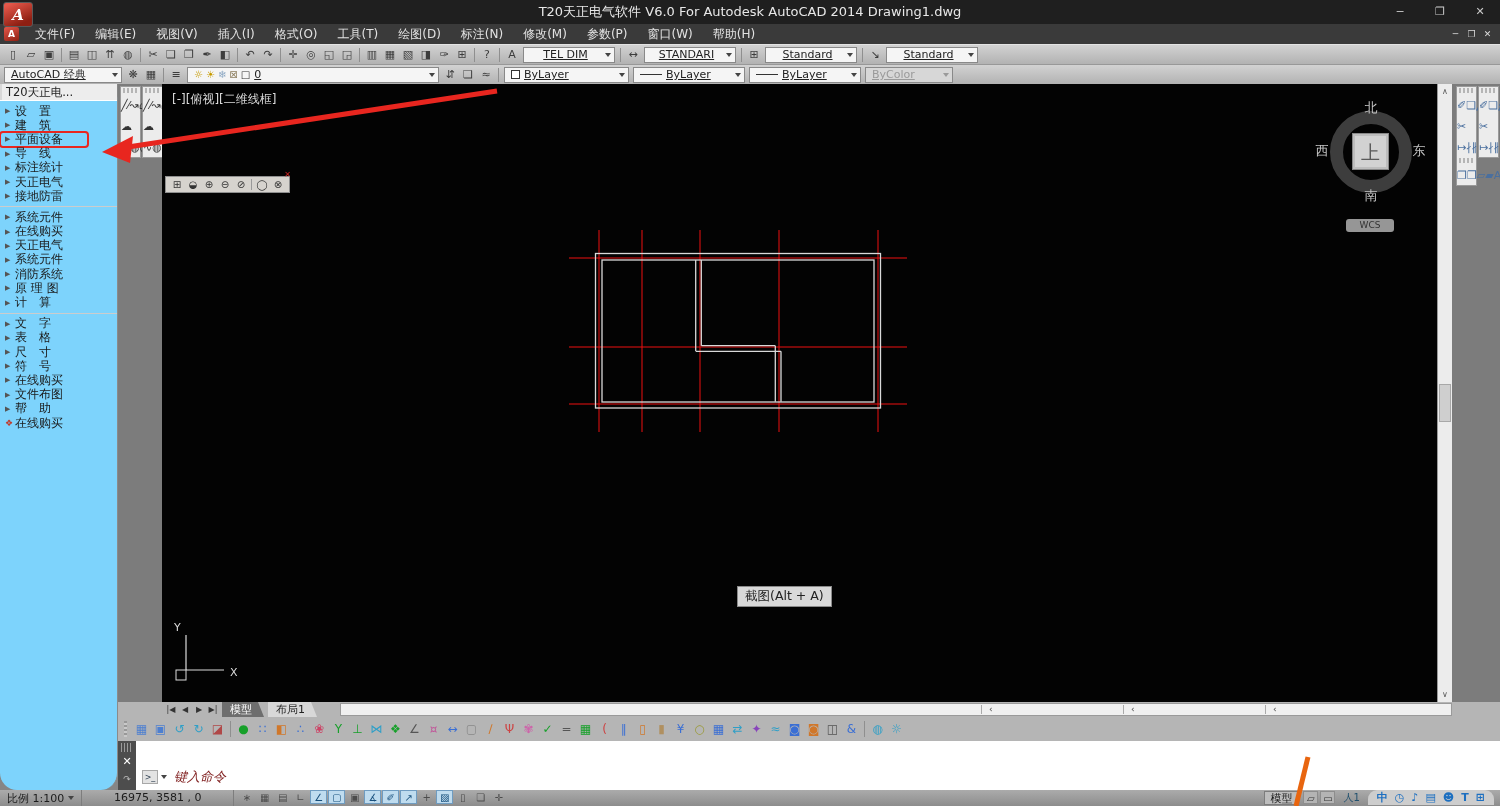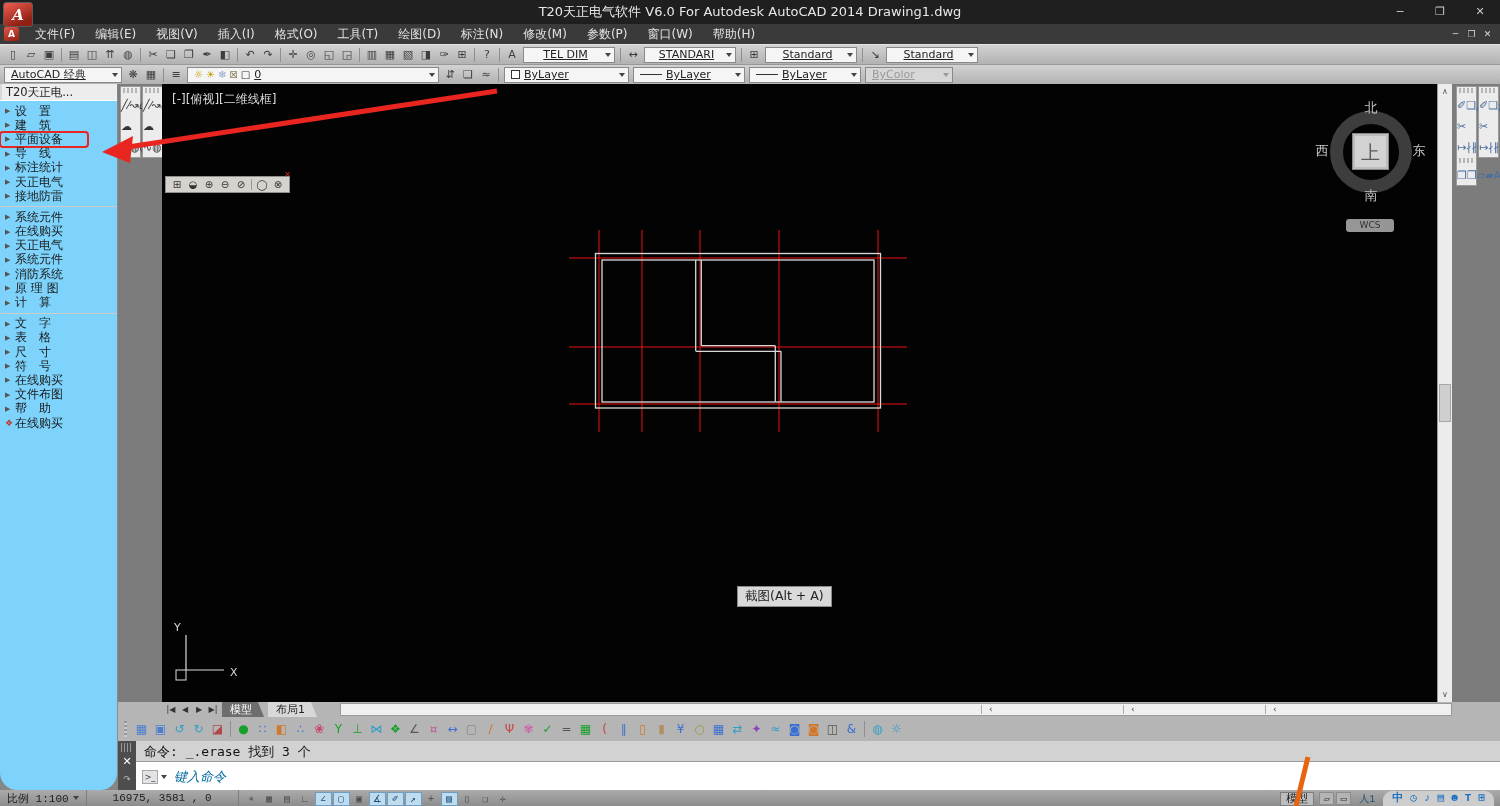--- a/index.html
+++ b/index.html
@@ -100,24 +100,24 @@
   .cmd-dock{position:absolute;left:0;top:0;width:18px;height:49px;background:#4d4d4d;}
   .cmd-dock .dots{height:9px;margin:2px 3px;background:repeating-linear-gradient(90deg,#9a9a9a 0 1px,#4d4d4d 1px 3px);}
   .cmd-x{display:block;color:#fff;font-size:11px;text-align:center;margin-top:3px;}
   .cmd-r{display:block;color:#bbb;font-size:9px;text-align:center;margin-top:6px;}
   .cmd-history{position:absolute;left:18px;top:0;right:0;height:21px;background:#d2d2d2;border-bottom:1px solid #9c9c9c;
                font-family:"DejaVu Sans Mono","Liberation Mono",monospace;font-size:13px;color:#111;line-height:21px;padding-left:8px;}
   .cmd-input{position:absolute;left:18px;top:22px;right:0;height:27px;background:#fff;display:flex;align-items:center;padding-left:6px;}
   .prompt-box{width:16px;height:14px;background:#e3e3e3;border:1px solid #a8a8a8;font-size:8px;color:#345;
               text-align:center;line-height:13px;flex:none;}
   .prompt-car{margin:0 7px 0 3px;}
-  .cmd-placeholder{font-size:13px;color:#0369a1;font-style:italic;}
+  .cmd-placeholder{font-size:13px;color:#7f1d1d;font-style:italic;}
   
   .statusbar{position:absolute;left:0;top:790px;width:1500px;height:16px;background:linear-gradient(#ababab,#8d8d8d);
-             display:flex;align-items:flex-end;font-size:11px;color:#1c1c1c;font-family:Liberation Mono, monospace;}
+             display:flex;align-items:flex-start;font-size:11px;color:#1c1c1c;}
   .sb-scale{padding:0 7px;border-right:1px solid #7d7d7d;display:flex;align-items:center;height:16px;white-space:nowrap;}
   .sb-coords{width:152px;text-align:center;border-right:1px solid #7d7d7d;height:16px;line-height:16px;white-space:nowrap;}
   #toggles{display:flex;gap:1px;padding-left:4px;}
   .tg{width:17px;height:14px;text-align:center;line-height:14px;font-size:10px;color:#4c4c4c;border:1px solid transparent;}
   .tg.on{background:var(--on);border:1px solid #6f9cc1;color:#174f7c;}
   .sb-right{margin-left:auto;display:flex;align-items:center;gap:5px;padding-right:6px;}
   .sb-model{font-size:11px;padding:0 5px;border:1px solid #7d7d7d;background:#bdbdbd;height:14px;line-height:13px;}
   .sb-ic{font-size:10px;color:#333;width:15px;height:13px;text-align:center;line-height:13px;border:1px solid #8d8d8d;background:#b4b4b4;}
   .sb-ann{color:#20506e;font-size:10px;padding:0 3px;}
   .tray{display:flex;gap:7px;background:#cdcdcd;border-radius:9px 9px 0 0;padding:0 9px;height:15px;align-items:center;}
@@ -506,21 +506,20 @@
         <span class="bbtn" style="color: rgb(47, 159, 199);">☼</span>
       </div>
   </div>
 
   <div class="cmd">
     <div class="cmd-dock">
       <div class="dots"></div>
       <span class="cmd-x">✕</span>
       <span class="cmd-r">↷</span>
     </div>
-    <div class="cmd-history">命令: _.erase 找到 3 个</div>
     <div class="cmd-input">
       <span class="prompt-box">&gt;_</span>
       <span class="car3 prompt-car"></span>
       <span class="cmd-placeholder">键入命令</span>
     </div>
   </div>
 
   <div class="statusbar">
     <div class="sb-scale">
       <span>比例 1:100</span>

